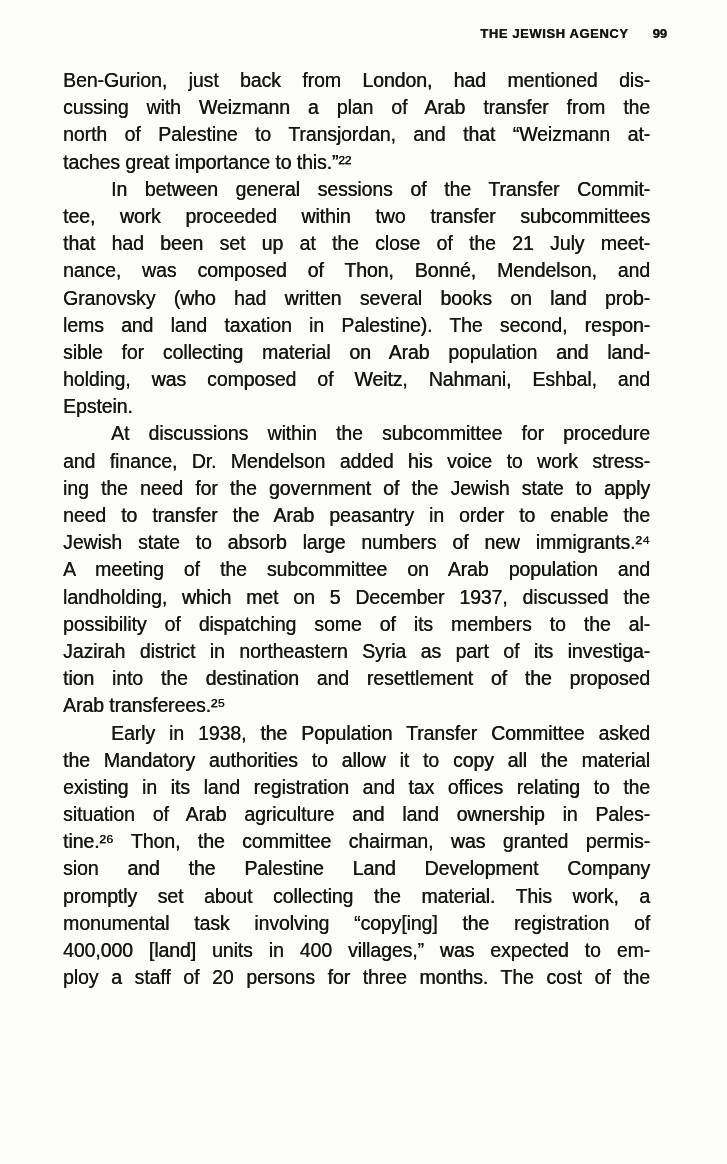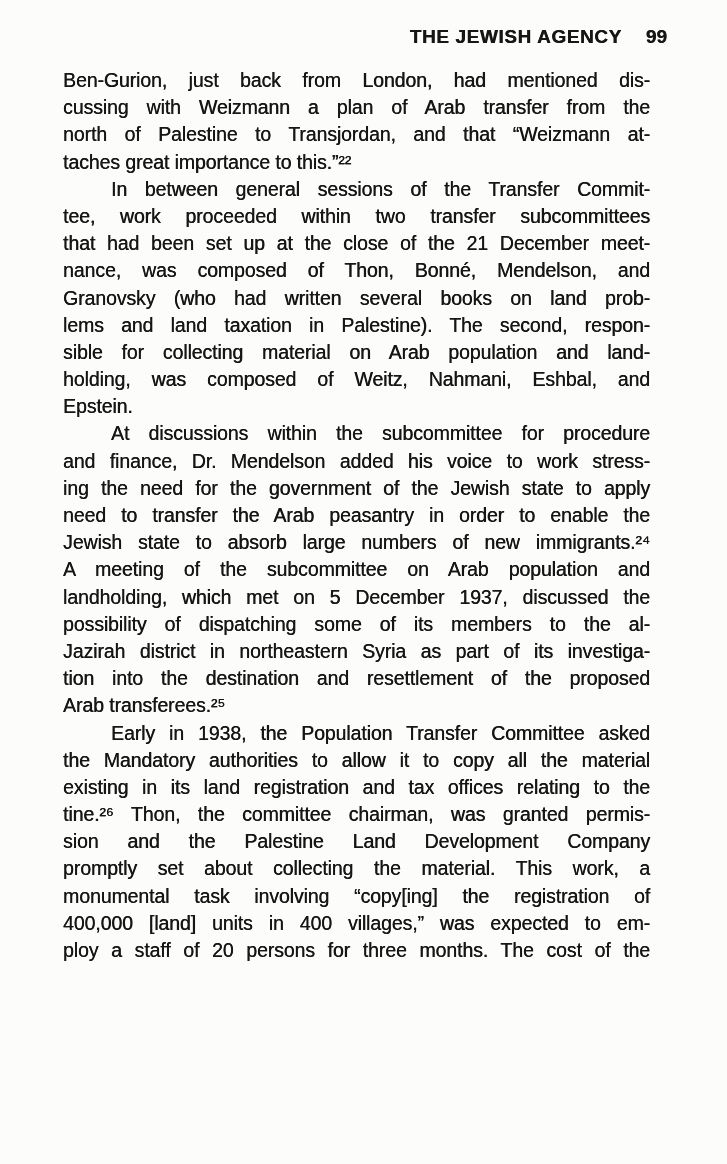--- a/index.html
+++ b/index.html
@@ -14,21 +14,21 @@
     background: #fcfcfb;
     font-family: "Liberation Sans", "DejaVu Sans", sans-serif;
     color: #171615;
     overflow: hidden;
     text-shadow: 0.35px 0 0 currentColor; 
   }
   .running-header {
     position: absolute;
     top: 26px;
     right: 60px;
-    font-size: 19px;
+    font-size: 13px;
     font-weight: 700;
     letter-spacing: 0.6px;
     white-space: nowrap;
   }
   .running-header .page-num {
     display: inline-block;
     margin-left: 24px;
     letter-spacing: 0;
   }
   .page-body {
@@ -60,41 +60,42 @@
   <div class="running-header">
     <span>THE JEWISH AGENCY</span><span class="page-num">99</span>
   </div>
   <div class="page-body">
       <div class="line j">Ben-Gurion, just back from London, had mentioned dis-</div>
       <div class="line j">cussing with Weizmann a plan of Arab transfer from the</div>
       <div class="line j">north of Palestine to Transjordan, and that “Weizmann at-</div>
       <div class="line">taches great importance to this.”²²</div>
       <div class="line j indent">In between general sessions of the Transfer Commit-</div>
       <div class="line j">tee, work proceeded within two transfer subcommittees</div>
-      <div class="line j">that had been set up at the close of the 21 December meet-</div>
+      <div class="line j">that had been set up at the close of the 21 July meet-</div>
       <div class="line j">nance, was composed of Thon, Bonné, Mendelson, and</div>
       <div class="line j">Granovsky (who had written several books on land prob-</div>
       <div class="line j">lems and land taxation in Palestine). The second, respon-</div>
       <div class="line j">sible for collecting material on Arab population and land-</div>
       <div class="line j">holding, was composed of Weitz, Nahmani, Eshbal, and</div>
       <div class="line">Epstein.</div>
       <div class="line j indent">At discussions within the subcommittee for procedure</div>
       <div class="line j">and finance, Dr. Mendelson added his voice to work stress-</div>
       <div class="line j">ing the need for the government of the Jewish state to apply</div>
       <div class="line j">need to transfer the Arab peasantry in order to enable the</div>
       <div class="line j">Jewish state to absorb large numbers of new immigrants.²⁴</div>
       <div class="line j">A meeting of the subcommittee on Arab population and</div>
       <div class="line j">landholding, which met on 5 December 1937, discussed the</div>
       <div class="line j">possibility of dispatching some of its members to the al-</div>
       <div class="line j">Jazirah district in northeastern Syria as part of its investiga-</div>
       <div class="line j">tion into the destination and resettlement of the proposed</div>
       <div class="line">Arab transferees.²⁵</div>
       <div class="line j indent">Early in 1938, the Population Transfer Committee asked</div>
       <div class="line j">the Mandatory authorities to allow it to copy all the material</div>
       <div class="line j">existing in its land registration and tax offices relating to the</div>
+      <div class="line j">situation of Arab agriculture and land ownership in Pales-</div>
       <div class="line j">tine.²⁶ Thon, the committee chairman, was granted permis-</div>
       <div class="line j">sion and the Palestine Land Development Company</div>
       <div class="line j">promptly set about collecting the material. This work, a</div>
       <div class="line j">monumental task involving “copy[ing] the registration of</div>
       <div class="line j">400,000 [land] units in 400 villages,” was expected to em-</div>
       <div class="line j">ploy a staff of 20 persons for three months. The cost of the</div>
     </div>
 </div>
 
 </body></html>

